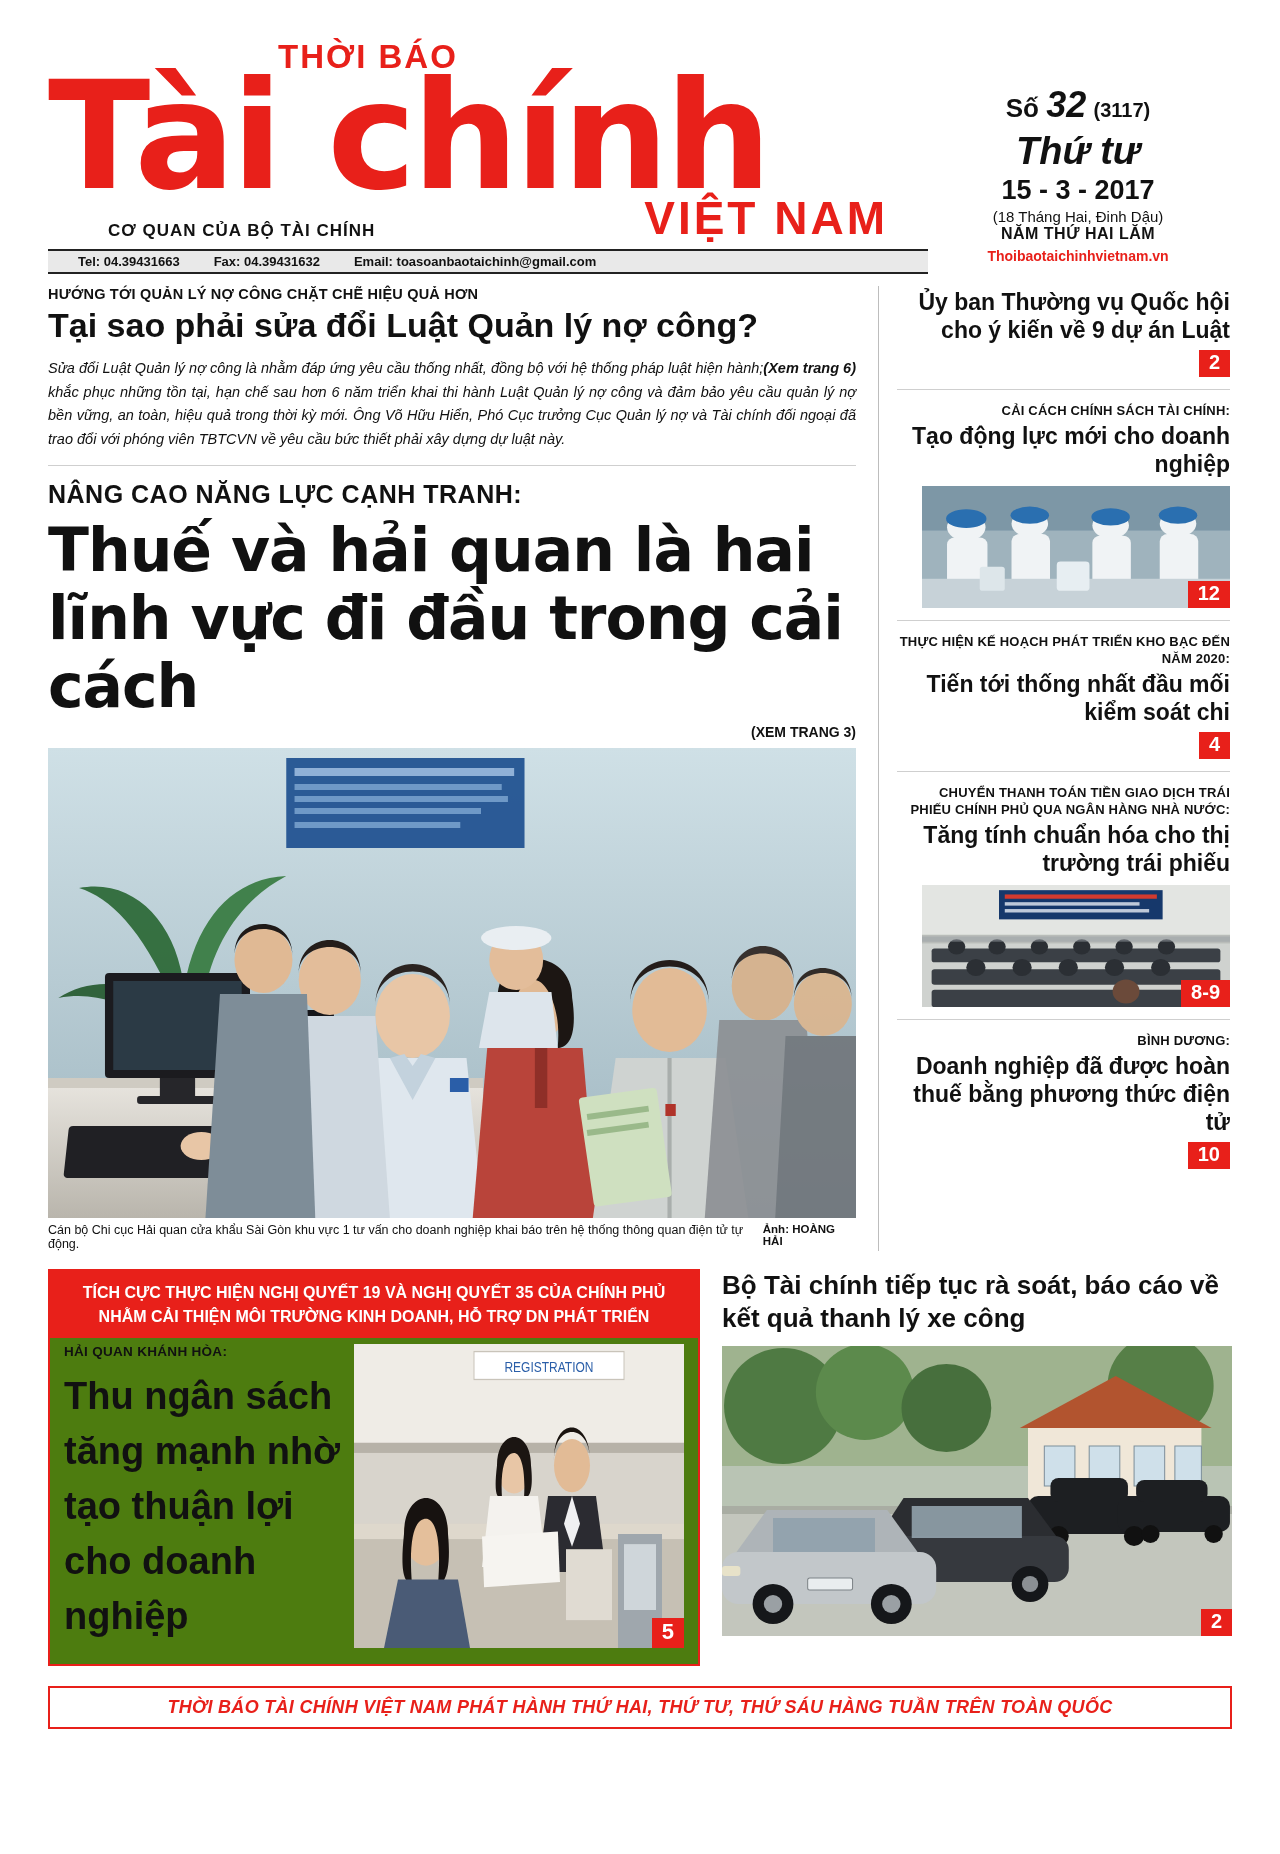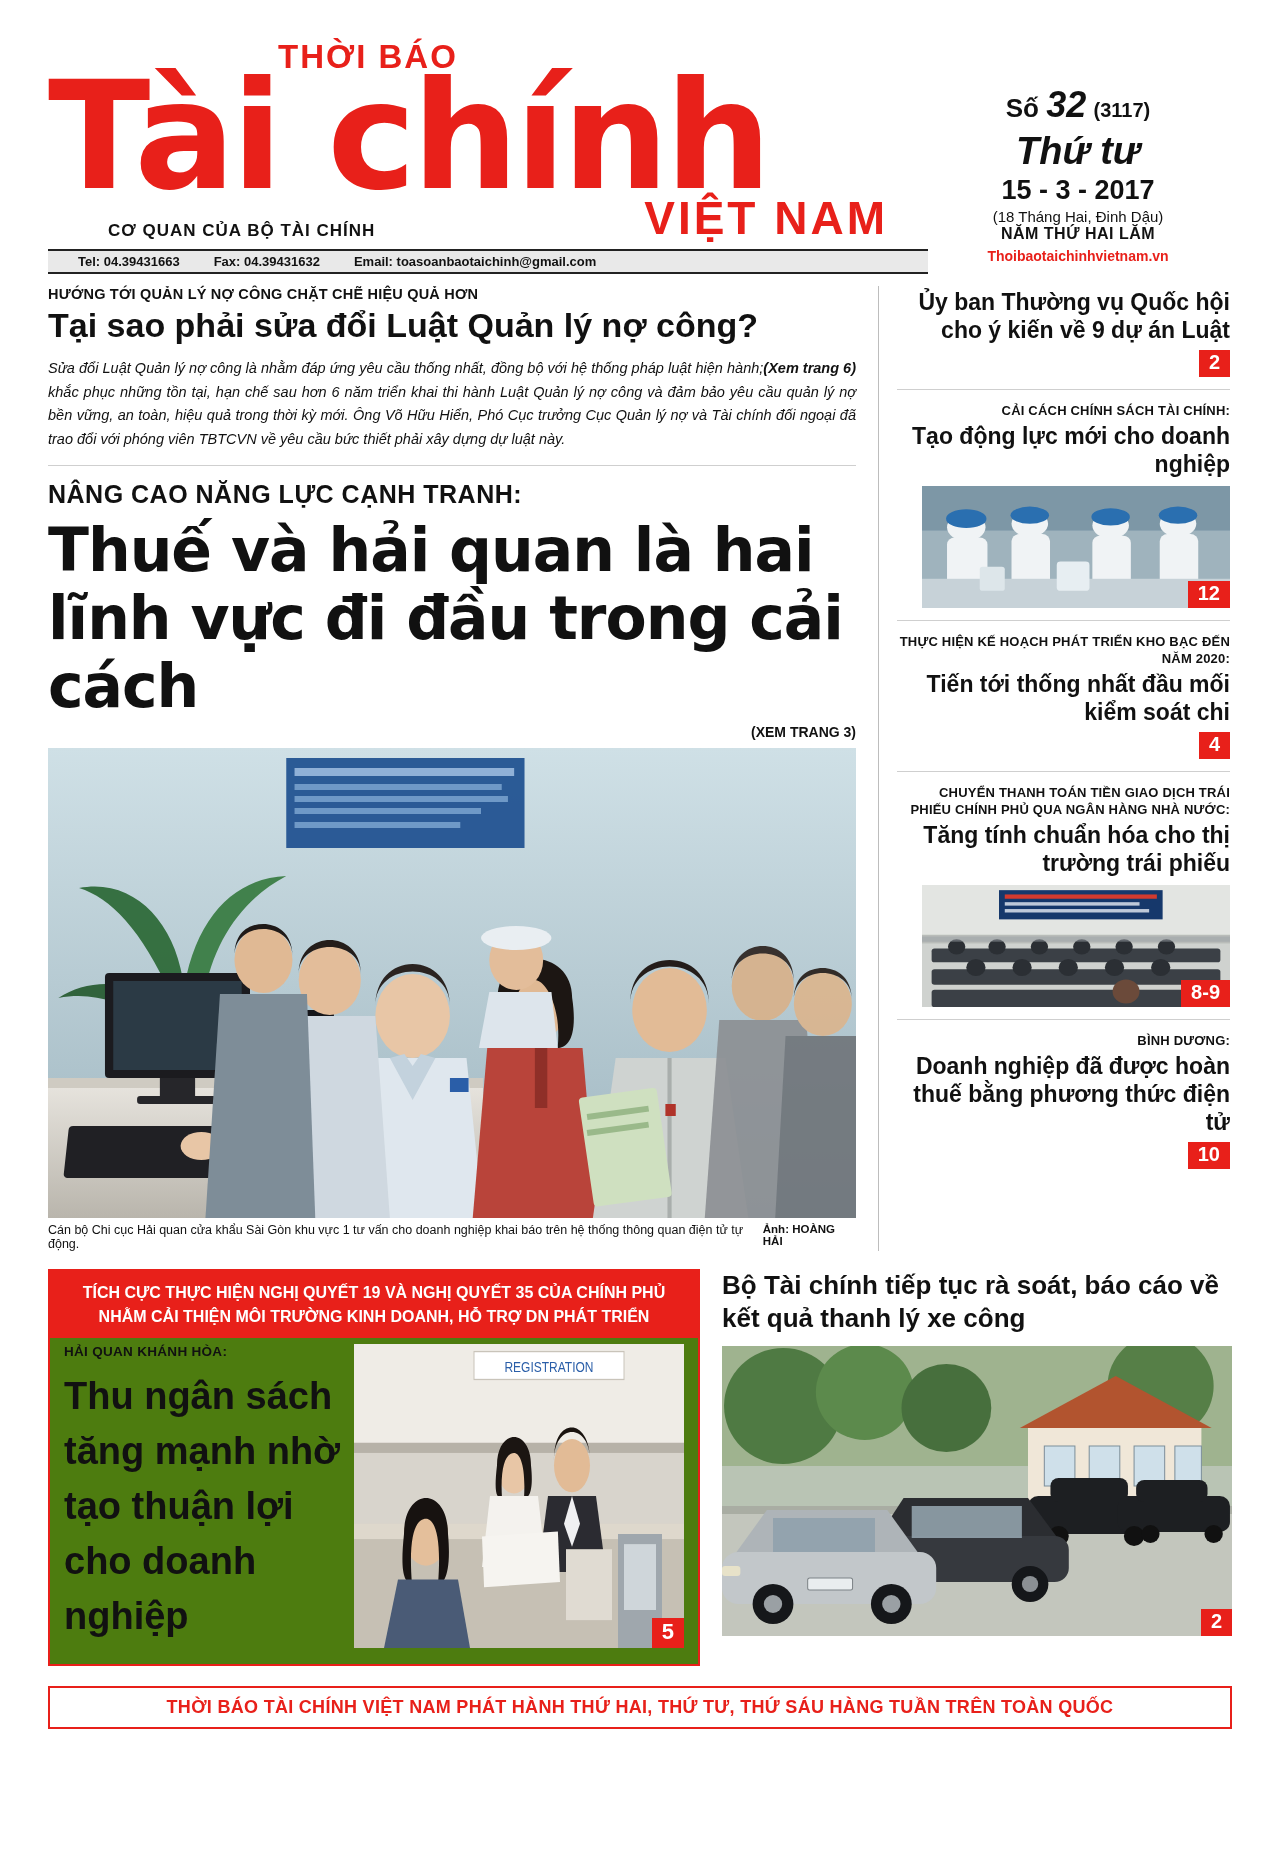--- a/index.html
+++ b/index.html
@@ -123,20 +123,21 @@
 
   .bottom-right { width:524px; }
   .br-title { font-size:26px; font-weight:bold; line-height:1.25; }
   .br-photo { width:100%; height:290px; margin-top:12px; position:relative; overflow:hidden; }
   .br-photo .pagebadge { position:absolute; right:0; bottom:0; margin:0; }
 
   .footer-bar {
     margin-top:20px; border:2px solid #e8201a; color:#e8201a;
     font-weight:bold; font-size:18px; text-align:center; padding:9px 0;
     letter-spacing:0.3px;
+    font-style:italic;
   }
 </style>
 </head>
 <body>
 
 <div class="page">
 
   <div class="masthead">
     <div class="mast-left">
       <div class="thoibao">THỜI BÁO</div>

